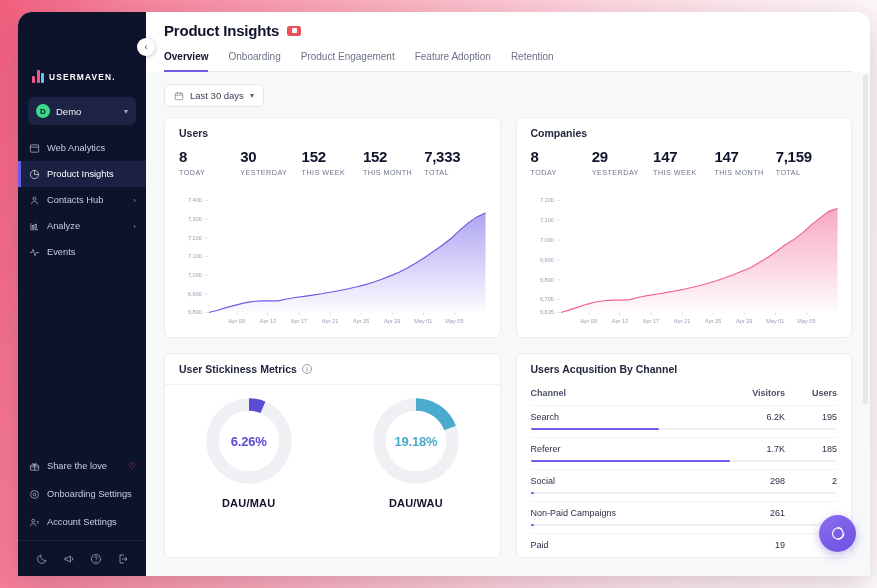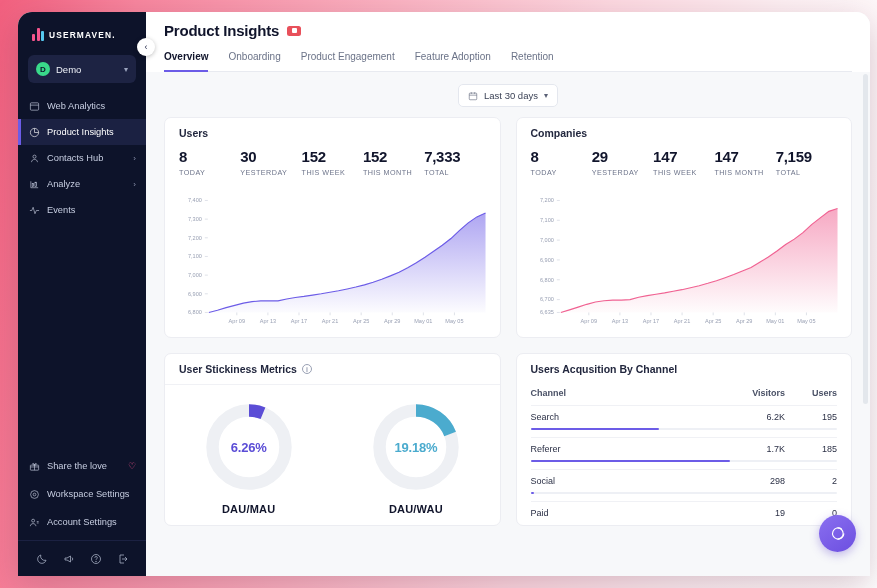--- a/index.html
+++ b/index.html
@@ -22,21 +22,21 @@
   }
   
   #sidebar {
     width: 128px; flex: 0 0 128px;
     background: #0d132a;
     color: #e8ecf5;
     display: flex; flex-direction: column;
     position: relative;
     border-radius: 12px 0 0 0;
   }
-  .logo-row { display: flex; align-items: center; gap: 5px; padding: 16px 0 12px 14px; }
+  .logo-row { display: flex; align-items: center; gap: 5px; padding: 16px 0 12px 14px; margin-top: 42px; }
   .logo-bars { display: flex; align-items: flex-end; gap: 1.5px; height: 13px; }
   .logo-bars i { display:block; width: 3px; border-radius: 1px; }
   .lb1 { height: 7px; background: #f5558d; }
   .lb2 { height: 13px; background: #f5558d; }
   .lb3 { height: 10px; background: #55c9f0; }
   .logo-text { font-size: 8.4px; font-weight: 700; letter-spacing: 1.15px; color: #fff; }
   .collapse-btn {
     position: absolute; right: -9px; top: 26px;
     width: 18px; height: 18px; border-radius: 50%;
     background: #fff; color: #2a3050;
@@ -100,21 +100,21 @@
     font-size: 9.5px; font-weight: 600; font-family: inherit;
     padding: 7px 13px; border-radius: 5px; cursor: pointer;
   }
   .tabs { display: flex; gap: 20px; margin-top: 12px; border-bottom: 1px solid #e8eaf0; }
   .tab {
     font-size: 10px; color: #6b7388; padding: 0 0 8px 0;
     cursor: pointer; border-bottom: 2px solid transparent; margin-bottom: -1px;
   }
   .tab.active { color: #11152c; font-weight: 600; border-bottom-color: #6c5ce7; }
   .content { flex: 1; overflow: hidden; padding: 0 18px; }
-  .filters { display: flex; justify-content: center; padding: 12px 0 10px 0; }
+  .filters { display: flex; justify-content: flex-start; padding: 12px 0 10px 0; }
   .daterange {
     display: flex; align-items: center; gap: 6px;
     background: #fff; border: 1px solid #e4e7ee; border-radius: 5px;
     padding: 5px 9px; font-size: 9.5px; color: #3b4256; cursor: pointer;
   }
   .daterange svg { width: 10px; height: 10px; stroke: #5a6176; fill: none; stroke-width: 1.4; }
   .caret { font-size: 8px; color: #5a6176; }
   .grid { display: grid; grid-template-columns: 1fr 1fr; gap: 15px; }
   .card { background: #fff; border-radius: 7px; border: 1px solid #ecedf2; overflow: hidden; }
   .card-head {
@@ -127,21 +127,21 @@
     font-weight: 700; cursor: pointer;
   }
   .metrics { display: flex; padding: 0 14px 10px 14px; gap: 0; }
   .metric { flex: 1; }
   .metric .val { font-size: 15px; font-weight: 700; color: #11152c; letter-spacing: -.3px; }
   .metric .lbl { font-size: 7.2px; color: #6d748a; letter-spacing: .45px; margin-top: 3px; }
   .chart-wrap { padding: 6px 8px 4px 8px; height: 150px; position: relative; }
   .chart-wrap svg { width: 100%; height: 100%; display: block; }
   .ax-text { font-size: 5.6px; fill: #9aa1b4; font-family: "Liberation Sans", sans-serif; }
   
-  .donuts { display: flex; padding: 14px 0 0 0; border-top: 1px solid #f0f1f5; }
+  .donuts { display: flex; padding: 8px 0 0 0; border-top: 1px solid #f0f1f5; }
   .donut-col { flex: 1; display: flex; flex-direction: column; align-items: center; gap: 8px; }
   .donut { position: relative; width: 96px; height: 96px; }
   .donut svg { width: 96px; height: 96px; transform: rotate(-90deg); }
   .donut .center {
     position: absolute; inset: 0; display: flex; align-items: center; justify-content: center;
     font-size: 13px; font-weight: 700; letter-spacing: -.2px;
   }
   .donut-label { font-size: 11px; font-weight: 700; color: #11152c; letter-spacing: .2px; }
   
   .tbl { padding: 0 14px; }
@@ -252,21 +252,21 @@
         <span class="nav-label">Share the love</span>
         <span class="heart">♡</span>
       </div>
       <div class="nav-item">
         <span class="nav-ico">
           <svg viewBox="0 0 24 24">
               <circle cx="12" cy="12" r="3"></circle>
               <circle cx="12" cy="12" r="8.5"></circle>
             </svg>
         </span>
-        <span class="nav-label">Workspace Settings</span>
+        <span class="nav-label">Onboarding Settings</span>
       </div>
       <div class="nav-item">
         <span class="nav-ico">
           <svg viewBox="0 0 24 24">
               <circle cx="9" cy="8" r="3.2"></circle>
               <path d="M3 20c0-3.4 2.7-5.6 6-5.6s6 2.2 6 5.6"></path>
               <path d="M17 10h4M17 13h4"></path>
             </svg>
         </span>
         <span class="nav-label">Account Settings</span>
@@ -537,20 +537,30 @@
                 <span class="c-channel">Social</span>
                 <span class="c-visitors">298</span>
                 <span class="c-users">2</span>
               </div>
               <div class="bar-track">
                   <div class="bar-fill" id="bar2" style="width: 1.2%;"></div>
                 </div>
             </div>
             <div class="tbl-row">
               <div class="tbl-line">
+                <span class="c-channel">Non-Paid Campaigns</span>
+                <span class="c-visitors">261</span>
+                <span class="c-users"></span>
+              </div>
+              <div class="bar-track">
+                  <div class="bar-fill" id="bar3" style="width: 1%;"></div>
+                </div>
+            </div>
+            <div class="tbl-row">
+              <div class="tbl-line">
                 <span class="c-channel">Paid</span>
                 <span class="c-visitors">19</span>
                 <span class="c-users">0</span>
               </div>
             </div>
           </div>
         </div>
 
       </div>
     </div>

